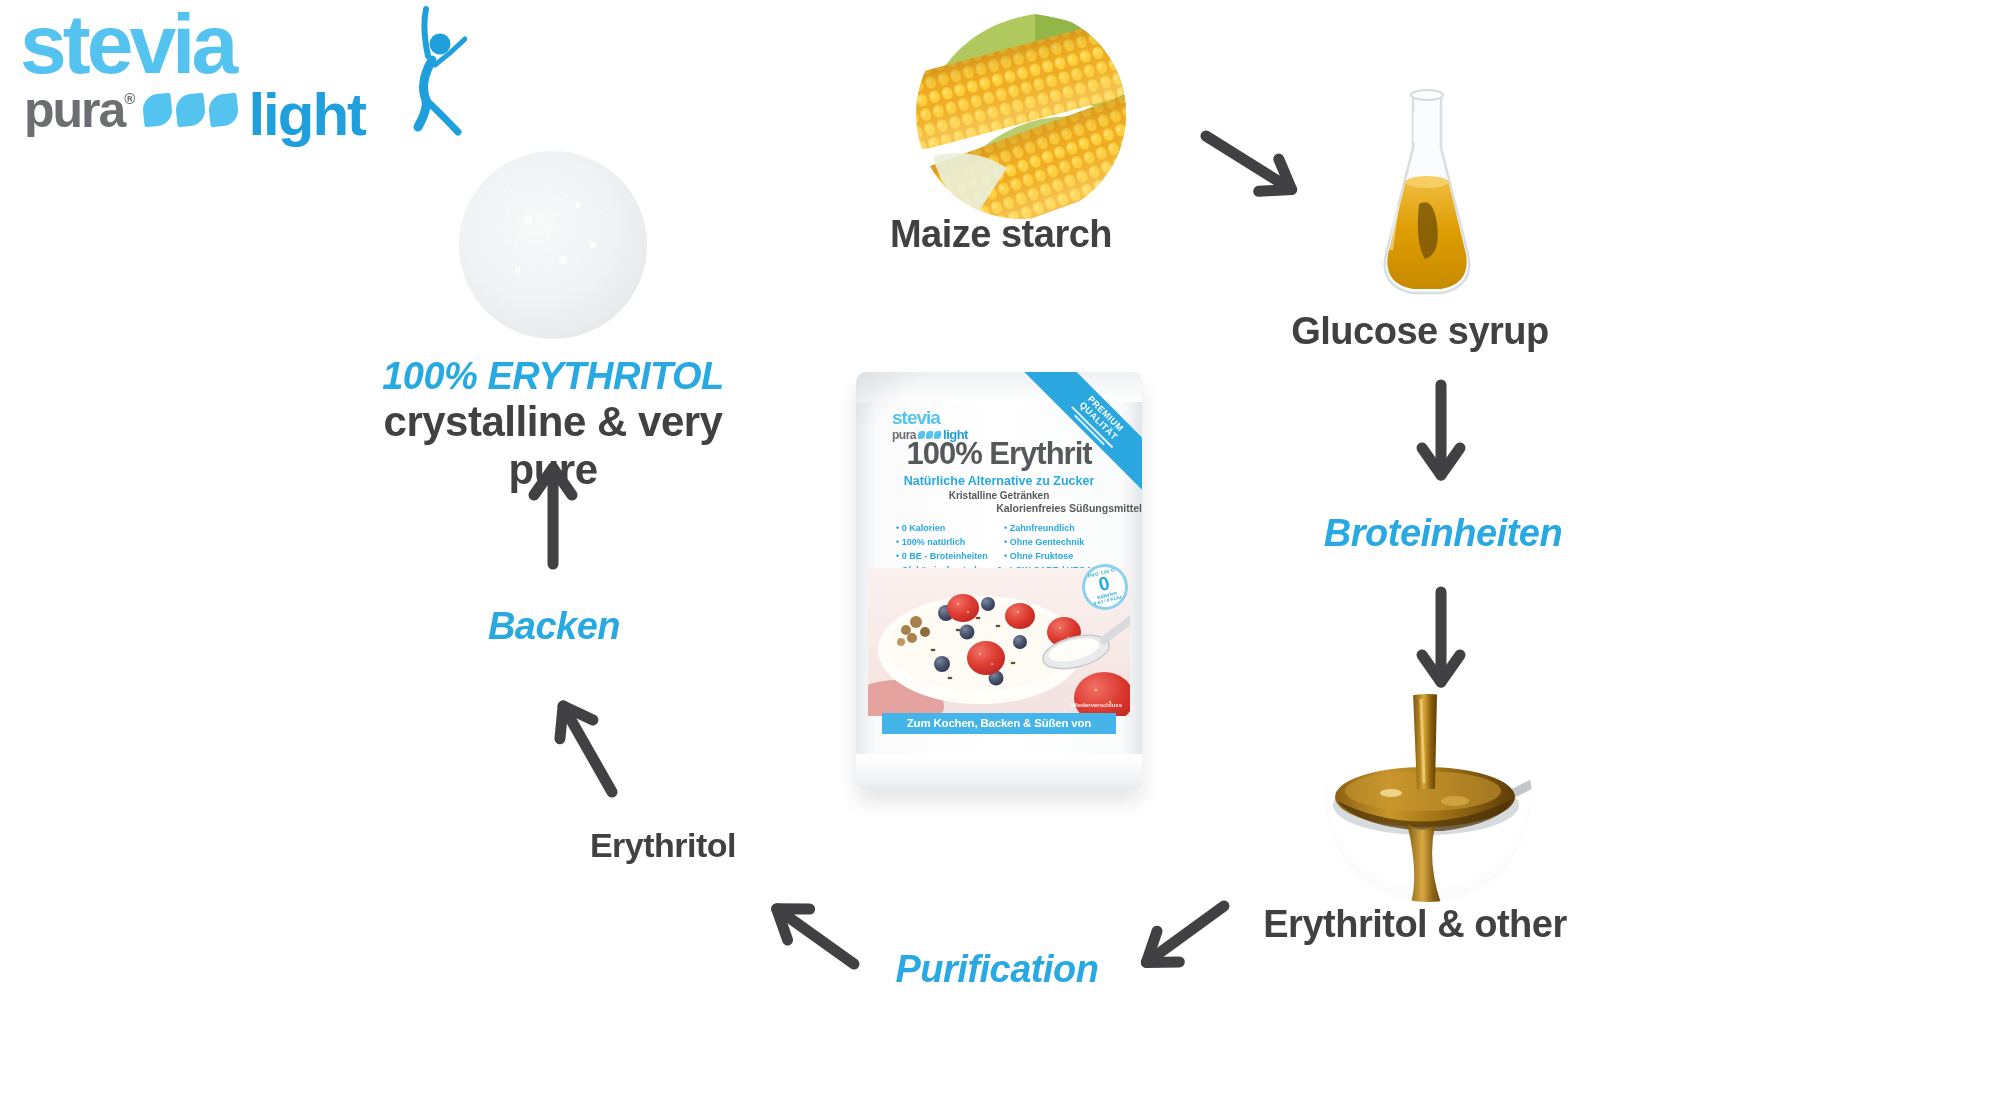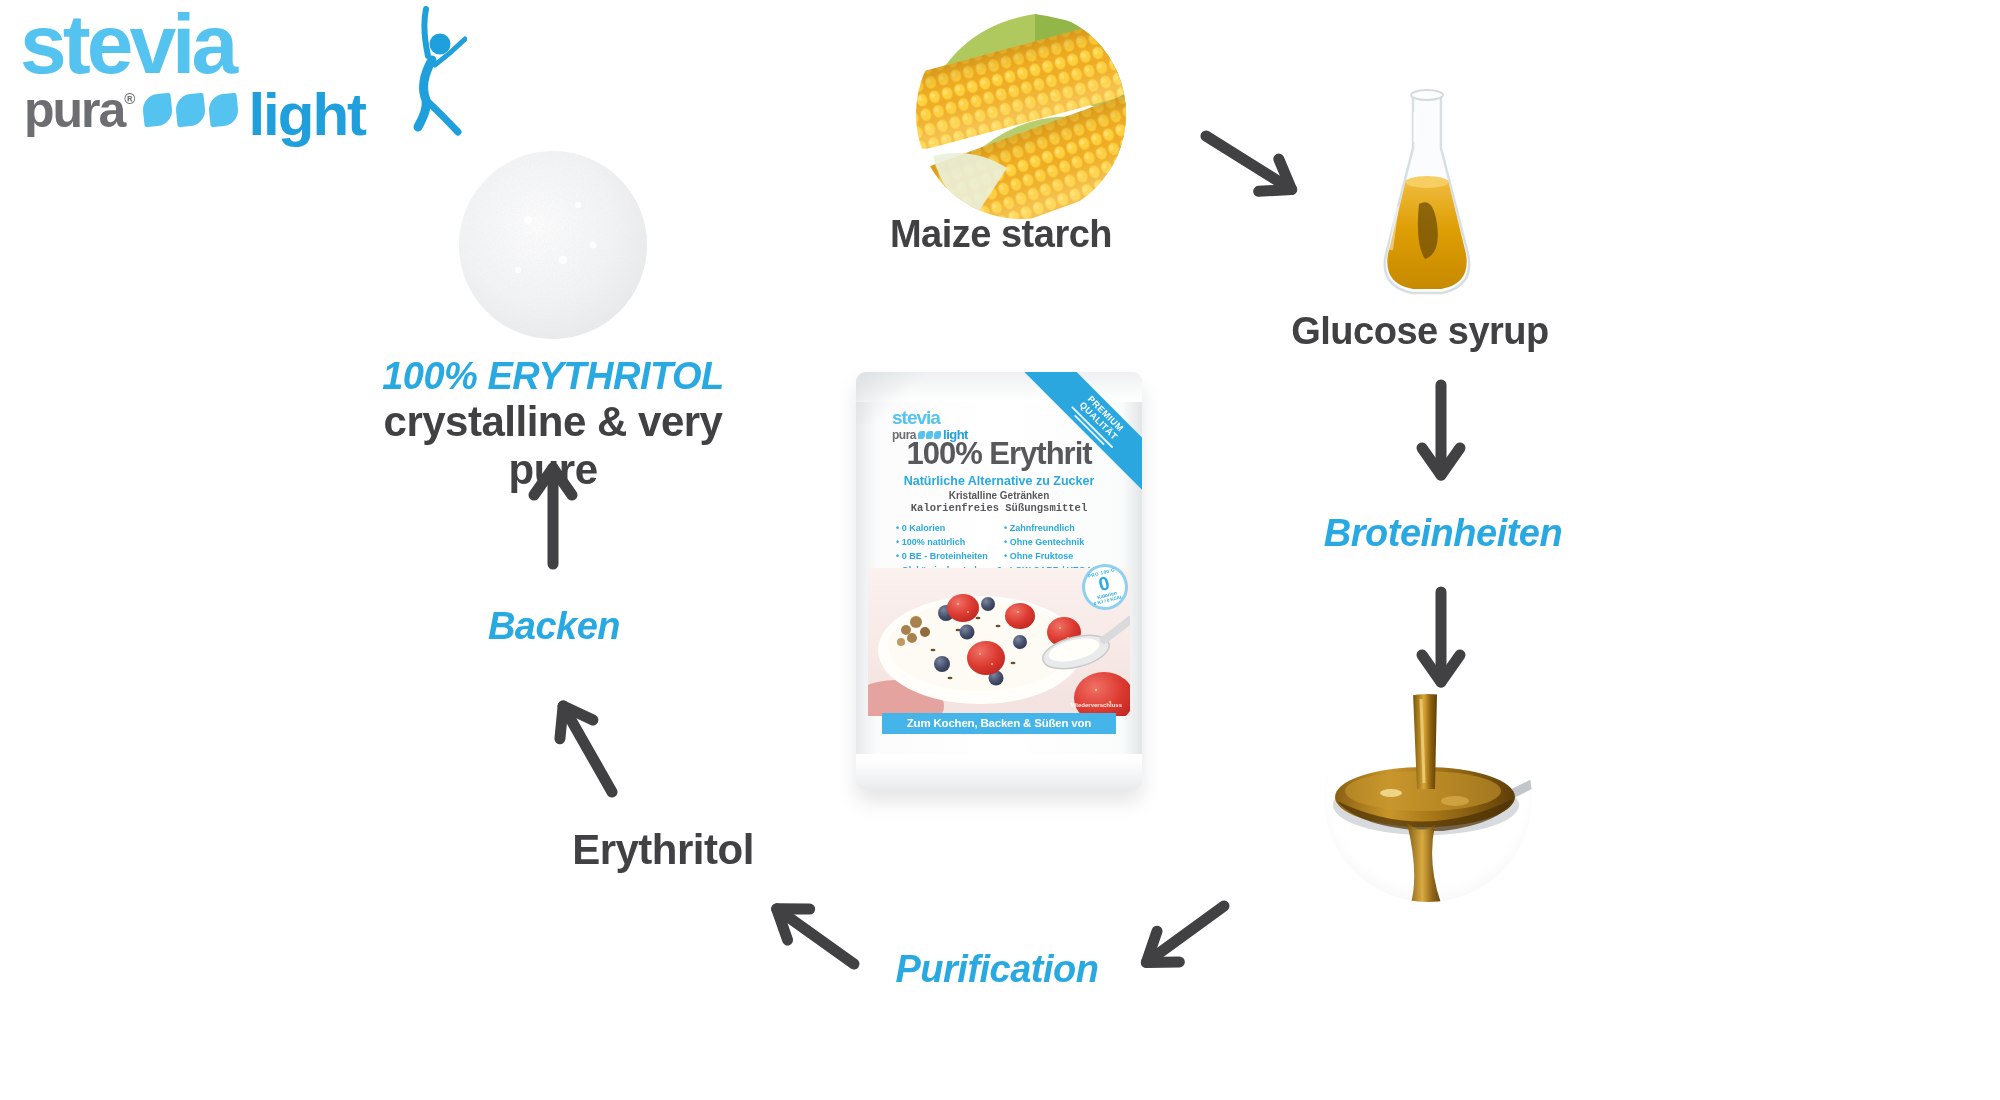--- a/index.html
+++ b/index.html
@@ -50,22 +50,22 @@
   .mini-pura{font-size:12px;font-weight:bold;color:#6D6E71;letter-spacing:-0.5px;}
   .mini-leaves{display:flex;gap:1px;margin:0 2px;}
   .mini-leaf{width:7px;height:8px;background:#55C3F0;border-radius:4px 1px 4px 1px;}
   .mini-light{font-size:13px;font-weight:bold;color:#1FA0DC;letter-spacing:-0.5px;}
   .bag-title{position:absolute;left:0;top:64px;width:100%;text-align:center;
        font-size:31px;font-weight:bold;color:#57585A;letter-spacing:-1px;}
   .bag-sub{position:absolute;left:0;top:102px;width:100%;text-align:center;
        font-size:12.5px;font-weight:bold;color:#29A9E1;}
   .bag-l2{position:absolute;left:0;top:118px;width:100%;text-align:center;
        font-size:10px;font-weight:bold;color:#57585A;}
-  .bag-l3{position:absolute;left:0;top:130px;width:100%;text-align:center;
-       font-size:10.5px;font-weight:bold;color:#57585A;font-family:Liberation Mono, monospace;}
+  .bag-l3{position:absolute;left:0;top:130px;width:100%;text-align:right;
+       font-size:10.5px;font-weight:bold;color:#57585A;}
   .bullets{position:absolute;left:40px;top:150px;width:216px;display:flex;justify-content:flex-end;}
   .bcol{width:50%;}
   .bullet{font-size:9px;font-weight:bold;color:#29A9E1;line-height:1.55;white-space:nowrap;}
   .bullet::before{content:"• ";}
   .badge{position:absolute;right:14px;top:192px;width:46px;height:46px;border-radius:50%;
        background:#ffffff;border:3px solid #8ED0F0;box-sizing:border-box;text-align:center;
        transform:rotate(-14deg);z-index:3;color:#29A9E1;}
   .badge .bt{font-size:4.5px;font-weight:bold;margin-top:3px;letter-spacing:0.5px;}
   .badge .bv{font-size:19px;font-weight:bold;line-height:0.9;}
   .badge .bl{font-size:5px;font-weight:bold;}
@@ -217,24 +217,25 @@
     <ellipse cx="100" cy="98" rx="78" ry="20" fill="#C8982F" opacity="0.6"></ellipse>
     <path d="M14,108 Q100,150 190,106 Q180,130 120,138 Q40,138 14,108 Z" fill="#4A3005" opacity="0.7"></path>
     <path d="M90,0 L114,0 L112,96 L94,96 Z" fill="url(#stream)"></path>
     <path d="M98,6 L101,90" stroke="#F3D37C" stroke-width="3" opacity="0.8"></path>
     <path d="M84,130 Q96,180 88,210 L118,210 Q104,170 112,132 Q98,142 84,130 Z" fill="url(#stream)" opacity="0.95"></path>
     <ellipse cx="68" cy="100" rx="11" ry="4" fill="#F7E3A0" opacity="0.8"></ellipse>
     <ellipse cx="132" cy="108" rx="14" ry="5" fill="#E9C05A" opacity="0.5"></ellipse>
   </g>
 </svg>
 <div class="lbl" style="left:1255px;top:903px;width:320px;">
+  <div>Erythritol &amp; other</div>
 </div>
 
 <div class="lbl blue" style="left:847px;top:948px;width:300px;">Purification</div>
-<div class="lbl" style="left:513px;top:826px;width:300px;font-size:42px;">Erythritol</div>
+<div class="lbl" style="left:513px;top:826px;width:300px;font-size:34px;">Erythritol</div>
 <div class="lbl blue" style="left:404px;top:605px;width:300px;">Backen</div>
 
 <svg class="abs" style="left:458px;top:150px;" width="190" height="190" viewBox="0 0 190 190">
   <defs>
     <radialGradient id="cryst" cx="0.42" cy="0.4" r="0.72">
       <stop offset="0" stop-color="#FFFFFF"></stop>
       <stop offset="0.55" stop-color="#F4F5F6"></stop>
       <stop offset="0.85" stop-color="#E9EBEC"></stop>
       <stop offset="1" stop-color="#DFE2E4"></stop>
     </radialGradient>

